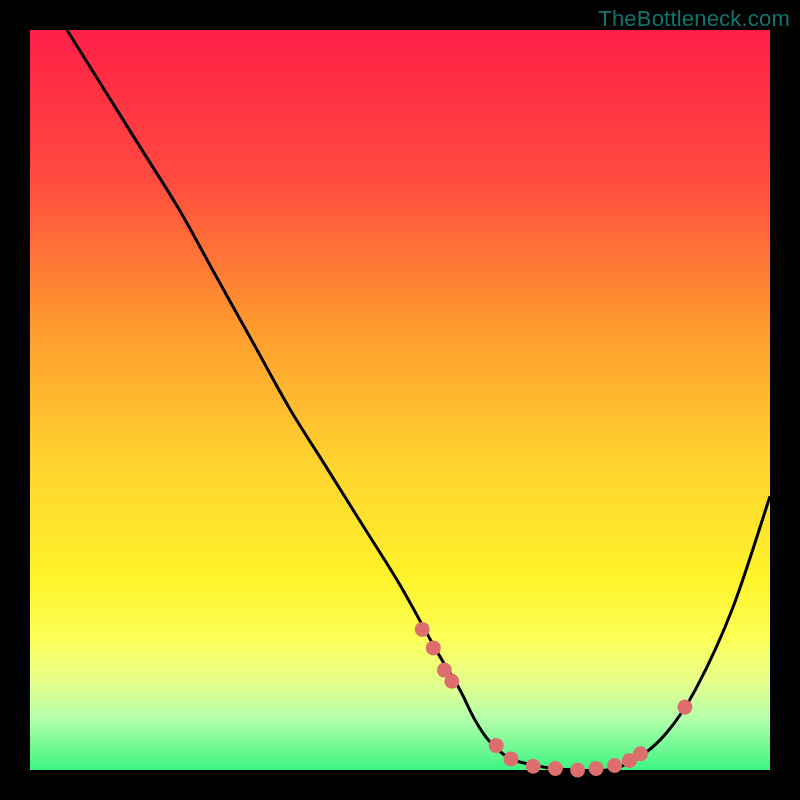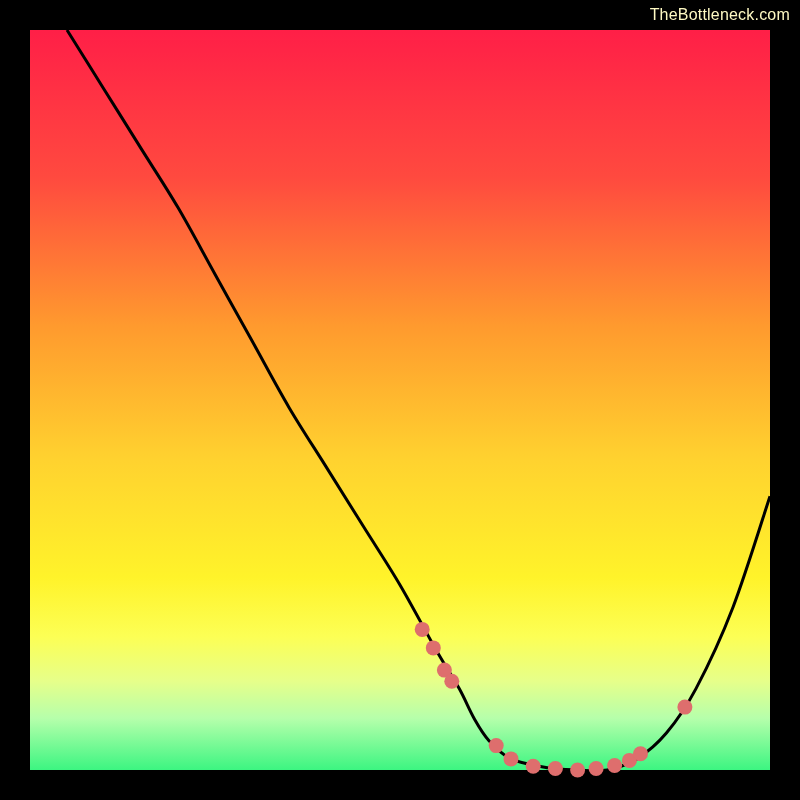--- a/index.html
+++ b/index.html
@@ -36,22 +36,22 @@
     left: 0;
     top: 0;
     width: 100%;
     height: 100%;
     overflow: visible;
   }
   .watermark {
     position: absolute;
     top: 6px;
     right: 10px;
-    color: #fef9c3;
-    font-size: 16px;
+    color: #0f766e;
+    font-size: 22px;
     font-weight: 500;
     letter-spacing: 0.2px;
   }
 </style>
 </head>
 <body>
 
 <div class="stage">
 
   <div class="watermark">TheBottleneck.com</div>

